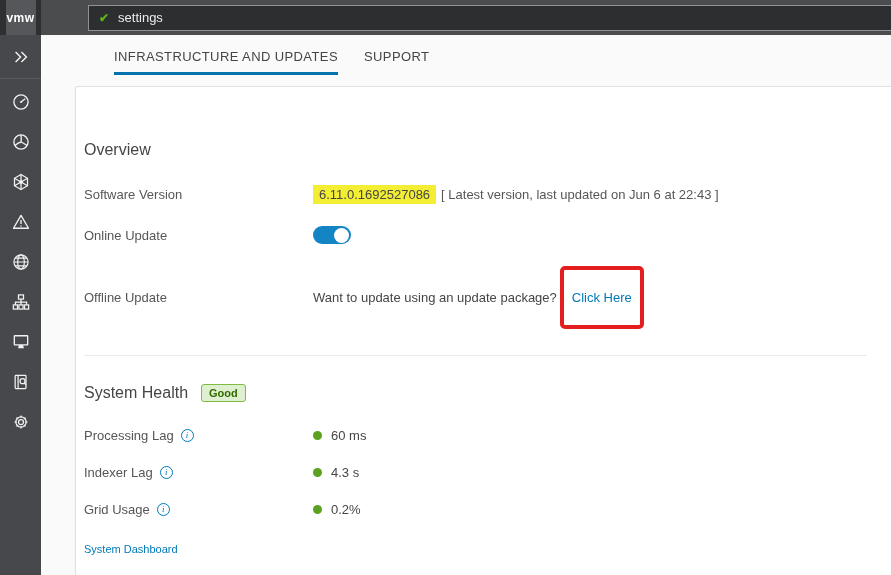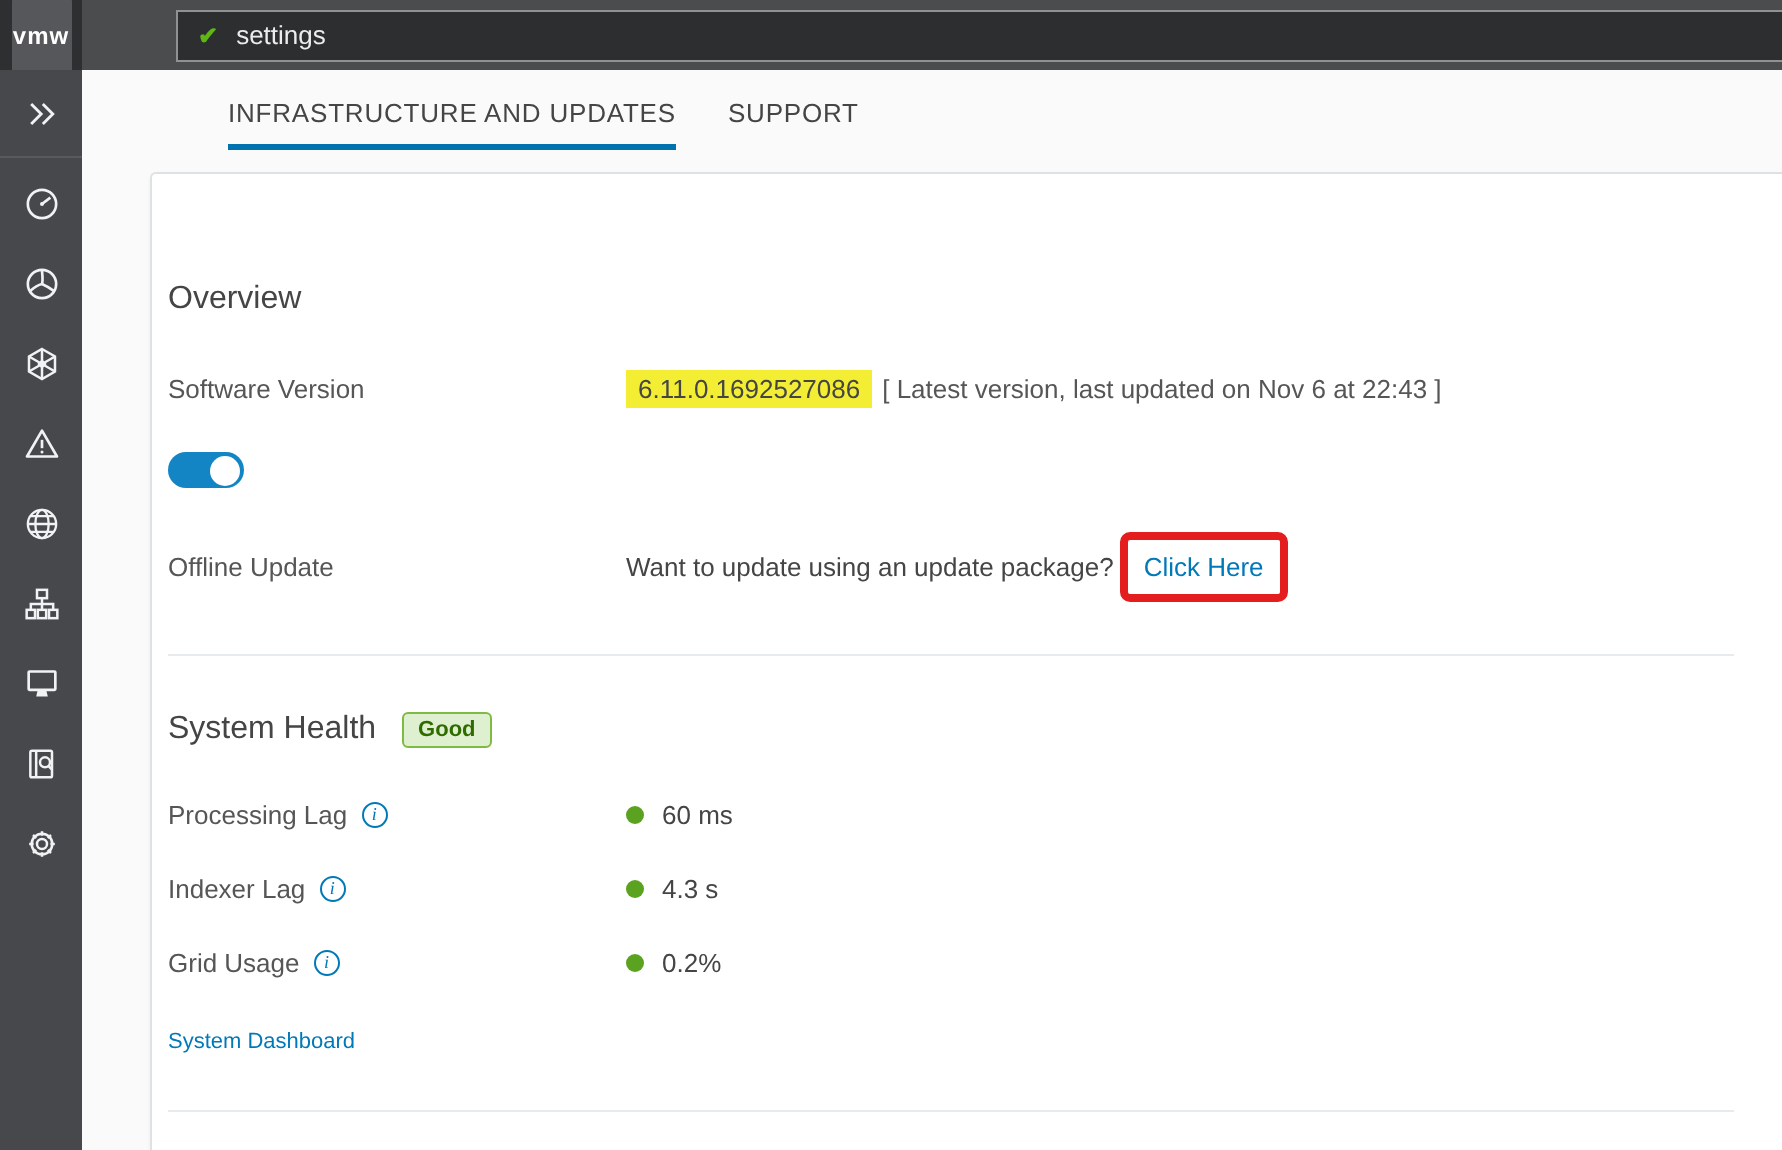--- a/index.html
+++ b/index.html
@@ -36,21 +36,21 @@
   .row { display:flex; align-items:center; margin-bottom:22px; font-size:13px; }
   .row-label { width:229px; flex:none; color:#565656; display:flex; align-items:center; }
   .row-value { color:#454545; display:flex; align-items:center; }
   .note { color:#565656; margin-left:5px; }
   .hl { background:#f3ee33; padding:2px 6px; color:#454545; }
 
   .toggle { width:38px; height:18px; border-radius:9px; background:#1385c5; position:relative; cursor:pointer; }
   .toggle .knob { position:absolute; right:2px; top:1.5px; width:15px; height:15px; background:#ffffff; border-radius:50%; }
 
   .link { color:#0079b8; cursor:pointer; text-decoration:none; }
-  .red-box { display:inline-flex; align-items:center; border:4px solid #e41e1e; border-radius:5px; padding:6px 8px; margin-left:3px; }
+  .red-box { display:inline-flex; align-items:center; border:4px solid #e41e1e; border-radius:5px; padding:20px 8px; margin-left:3px; }
 
   .divider { border:none; border-top:1px solid #e8ebed; margin:26px 0 22px 0; }
 
   .info-icon { width:13px; height:13px; border:1px solid #0079b8; border-radius:50%; color:#0079b8; font-size:9px; font-style:italic; font-family:"Liberation Serif", serif; display:inline-flex; align-items:center; justify-content:center; margin-left:7px; line-height:1; }
   .dot { width:9px; height:9px; border-radius:50%; background:#5aa220; margin-right:9px; flex:none; }
 
   .dash-link { font-size:11px; font-weight:400; margin:2px 0 0 0; display:inline-block; }
   .sec-head-gap { margin-bottom:26px; }
 </style>
 </head>
@@ -157,25 +157,26 @@
 
     <div class="card">
 
       
       <div class="section-title sec-head-gap">Overview</div>
 
       <div class="row">
         <div class="row-label">Software Version</div>
         <div class="row-value">
           <span class="hl">6.11.0.1692527086</span>
-          <span class="note">[ Latest version, last updated on Nov 6 at 22:43 ]</span>
-        </div>
-      </div>
-
-      <div class="row">
+          <span class="note">[ Latest version, last updated on Jun 6 at 22:43 ]</span>
+        </div>
+      </div>
+
+      <div class="row">
+        <div class="row-label">Online Update</div>
         <div class="row-value">
           <div class="toggle">
             <div class="knob"></div>
           </div>
         </div>
       </div>
 
       <div class="row">
         <div class="row-label">Offline Update</div>
         <div class="row-value">

